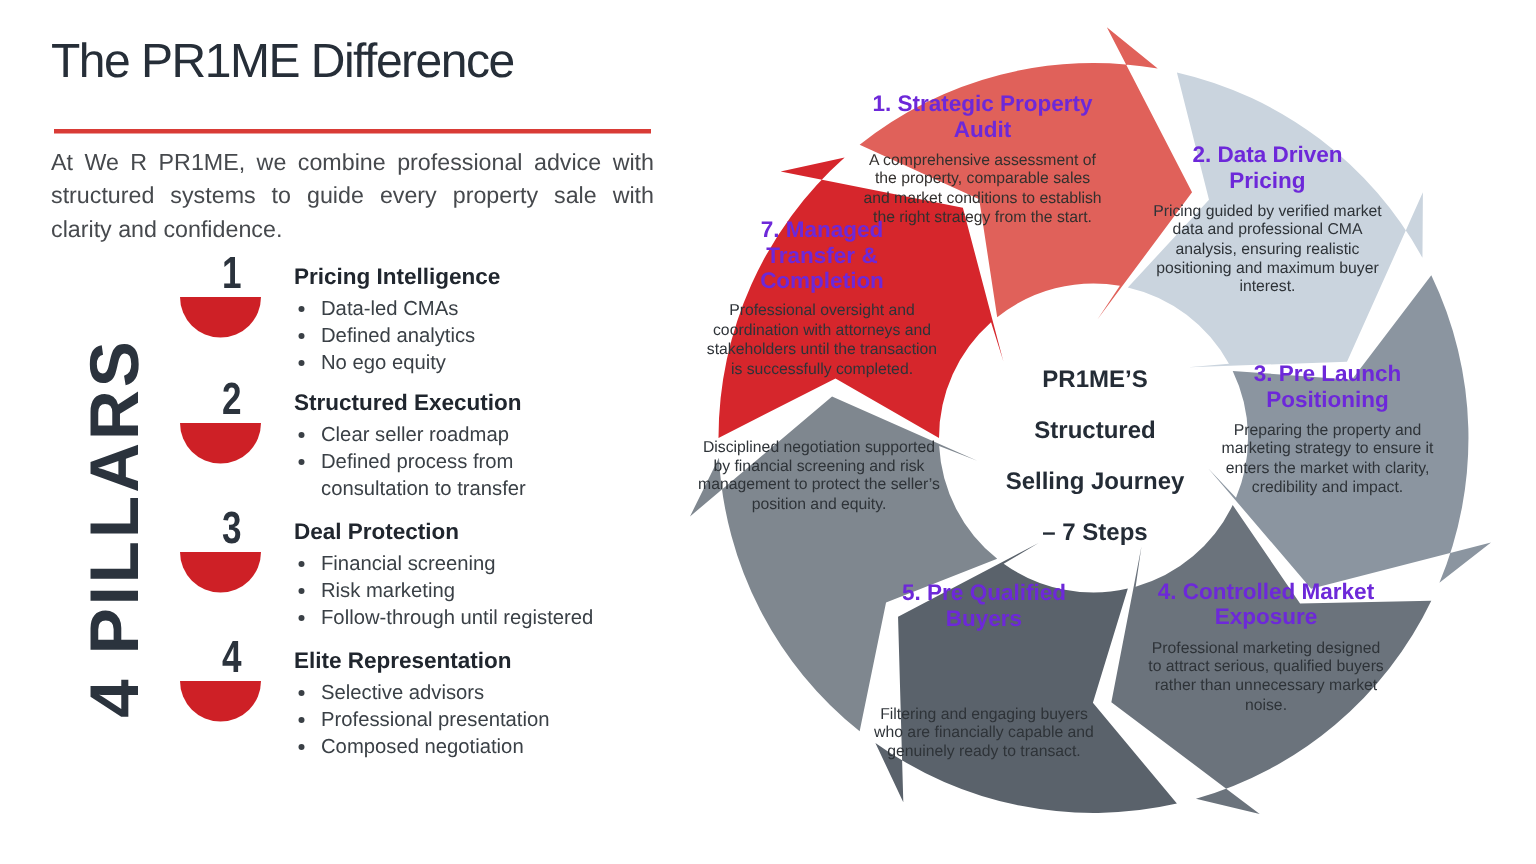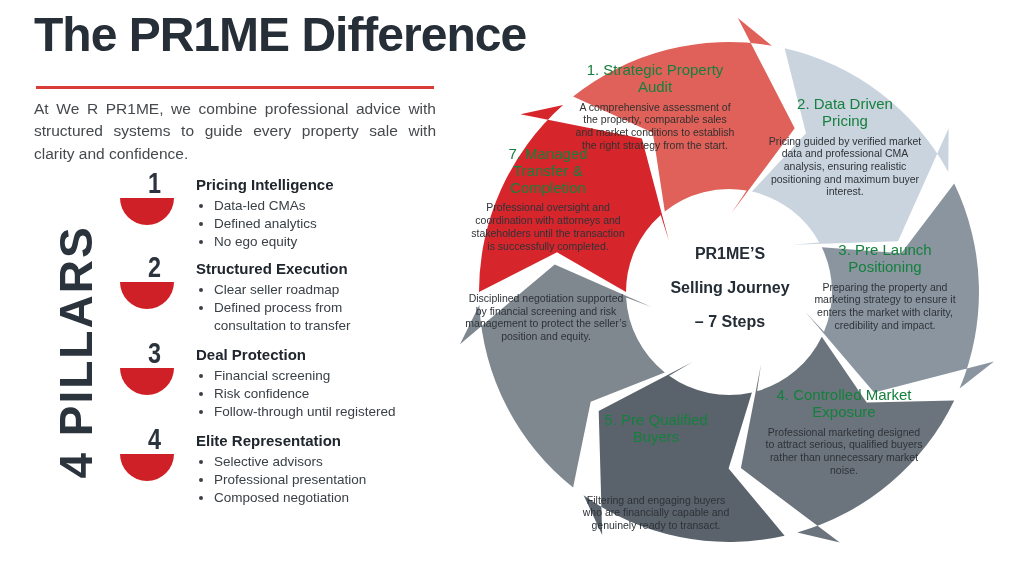--- a/index.html
+++ b/index.html
@@ -2,22 +2,22 @@
 <html><head>
 <meta charset="utf-8">
 <style>
   html,body{margin:0;padding:0;background:#ffffff;}
   .stage{
     position:relative;width:1024px;height:576px;overflow:hidden;background:#ffffff;
     font-family:"Liberation Sans",sans-serif;
   }
   
   .page-title{
-    position:absolute;left:34px;top:7px;margin:0;
-    font-size:48px;font-weight:700;letter-spacing:-1px;color:#262e38;
+    position:absolute;left:34px;top:22px;margin:0;
+    font-size:32px;font-weight:400;letter-spacing:-1px;color:#262e38;
   }
   .title-rule{position:absolute;left:36px;top:86px;width:398px;height:3px;background:#d93b36;}
   .intro{
     position:absolute;left:34px;top:98px;width:402px;margin:0;
     font-size:15.5px;line-height:1.45;color:#46494d;text-align:justify;
   }
   .pillars-label{
     position:absolute;left:76px;top:352px;transform:translate(-50%,-50%) rotate(-90deg);
     white-space:nowrap;font-size:46px;font-weight:800;letter-spacing:2px;color:#2b333d;margin:0;
   }
@@ -30,21 +30,21 @@
   .pillar-num{
     position:absolute;left:30px;top:-4px;font-size:30px;font-weight:800;color:#2b333d;
     transform:scaleX(.78);transform-origin:left top;line-height:1;
   }
   .pillar-body h3{margin:4px 0 4px;font-size:15px;font-weight:800;color:#20262e;}
   .pillar-body ul{margin:0;padding-left:18px;width:195px;}
   .pillar-body li{font-size:13.5px;line-height:1.32;color:#3a4046;}
   
   .wheel-svg{position:absolute;left:0;top:0;width:1024px;height:576px;}
   .step{position:absolute;text-align:center;}
-  .step h4{margin:0 auto 5px;font-size:15px;line-height:1.12;font-weight:400;color:#15803d;}
+  .step h4{margin:0 auto 5px;font-size:15px;line-height:1.12;font-weight:700;color:#6d28d9;}
   .step p{margin:0 auto;font-size:10.5px;line-height:1.21;color:#2e3338;}
   .center-label{
     position:absolute;left:612px;top:237px;width:236px;text-align:center;
     font-size:16px;line-height:34px;font-weight:800;color:#242c36;
   }
 </style>
 </head>
 <body>
 
 <div class="stage">
@@ -86,21 +86,21 @@
 
   <div class="pillar" style="top:342px;">
     <div class="pillar-icon">
       <span class="pillar-num">3</span>
       <span class="half-disc"></span>
     </div>
     <div class="pillar-body">
       <h3>Deal Protection</h3>
       <ul>
         <li>Financial screening</li>
-        <li>Risk confidence</li>
+        <li>Risk marketing</li>
         <li>Follow-through until registered</li>
       </ul>
     </div>
   </div>
 
   <div class="pillar" style="top:428px;">
     <div class="pillar-icon">
       <span class="pillar-num">4</span>
       <span class="half-disc"></span>
     </div>
@@ -137,33 +137,34 @@
   <div class="step" style="left:802px;top:242px;width:166px;">
     <h4 style="max-width:132px;">3. Pre Launch Positioning</h4>
     <p style="max-width:152px;">Preparing the property and marketing strategy to ensure it enters the market with clarity, credibility and impact.</p>
   </div>
 
   <div class="step" style="left:756px;top:387px;width:176px;">
     <h4 style="max-width:162px;">4. Controlled Market Exposure</h4>
     <p style="max-width:158px;">Professional marketing designed to attract serious, qualified buyers rather than unnecessary market noise.</p>
   </div>
 
-  <div class="step" style="left:570px;top:412px;width:172px;">
+  <div class="step" style="left:570px;top:388px;width:172px;">
     <h4 style="max-width:150px;">5. Pre Qualified Buyers</h4>
     <p style="max-width:160px;margin-top:48px;">Filtering and engaging buyers who are financially capable and genuinely ready to transact.</p>
   </div>
 
   <div class="step" style="left:460px;top:292px;width:172px;">
     <p style="max-width:164px;">Disciplined negotiation supported by financial screening and risk management to protect the seller’s position and equity.</p>
   </div>
 
   <div class="step" style="left:464px;top:146px;width:168px;">
     <h4 style="max-width:112px;">7. Managed Transfer &amp; Completion</h4>
     <p style="max-width:160px;">Professional oversight and coordination with attorneys and stakeholders until the transaction is successfully completed.</p>
   </div>
 
   <div class="center-label">
     <div>PR1ME’S</div>
+    <div>Structured</div>
     <div>Selling Journey</div>
     <div>– 7 Steps</div>
   </div>
 
 </div>
 
 </body></html>

